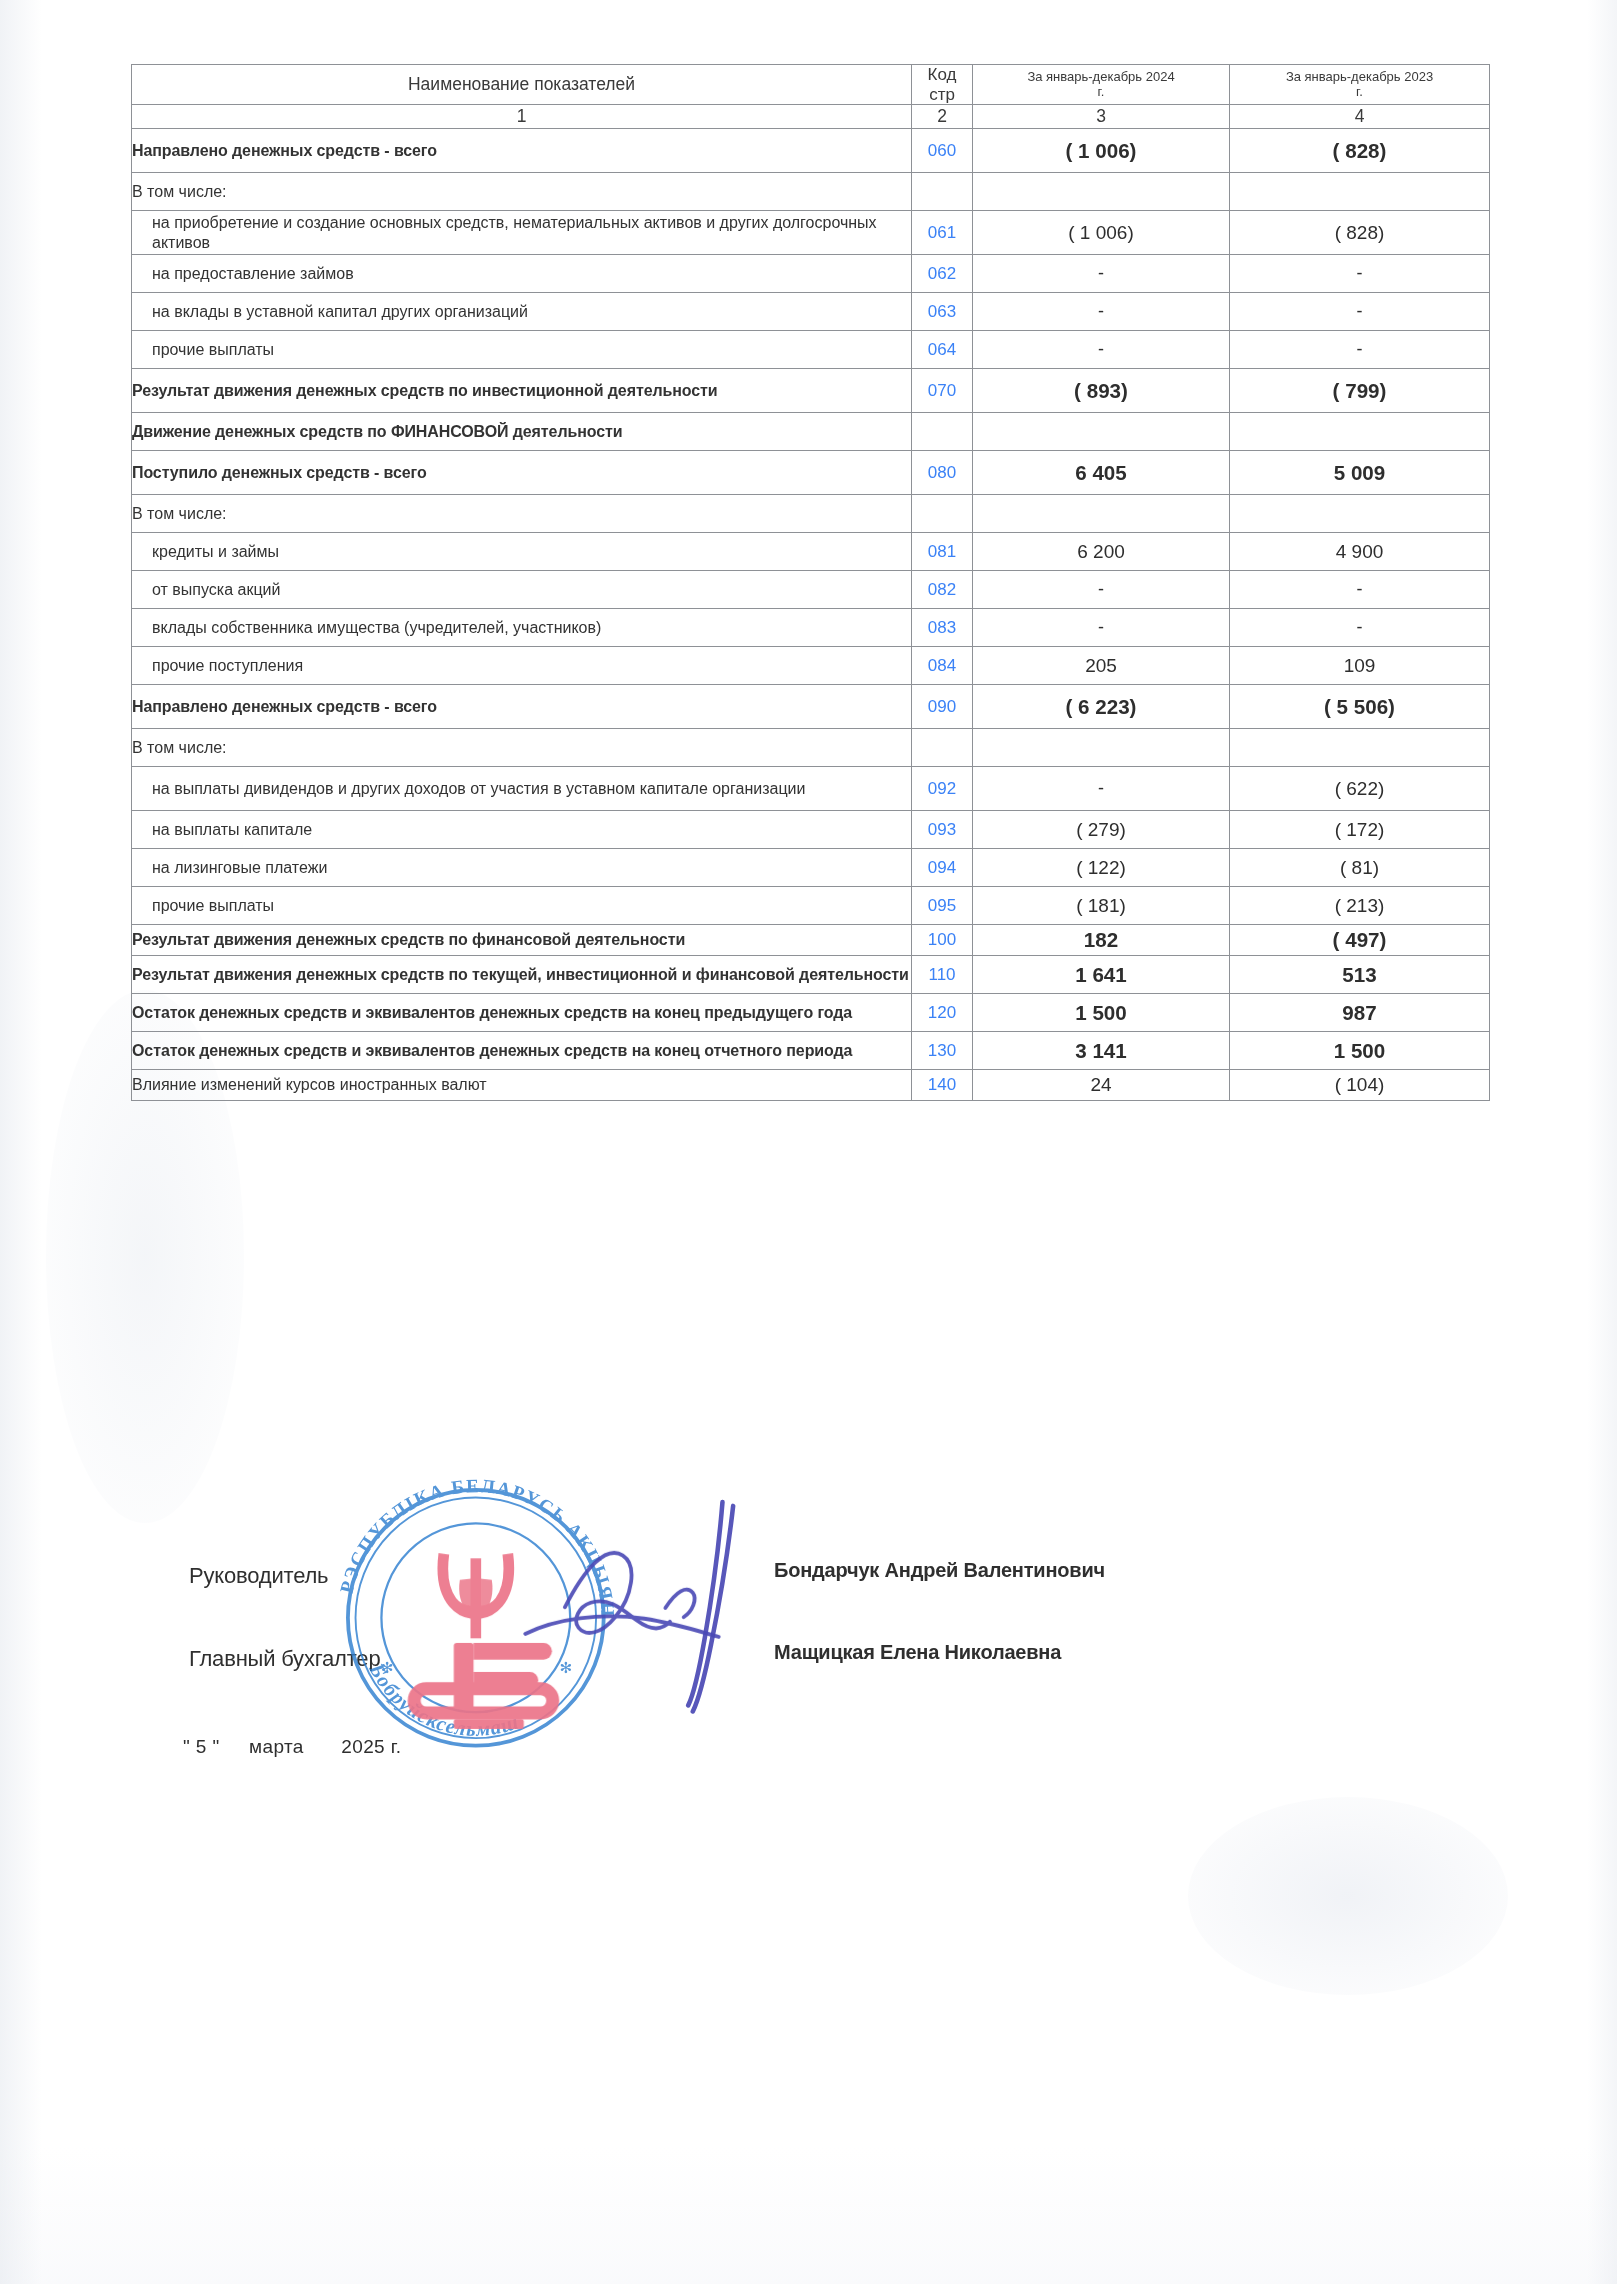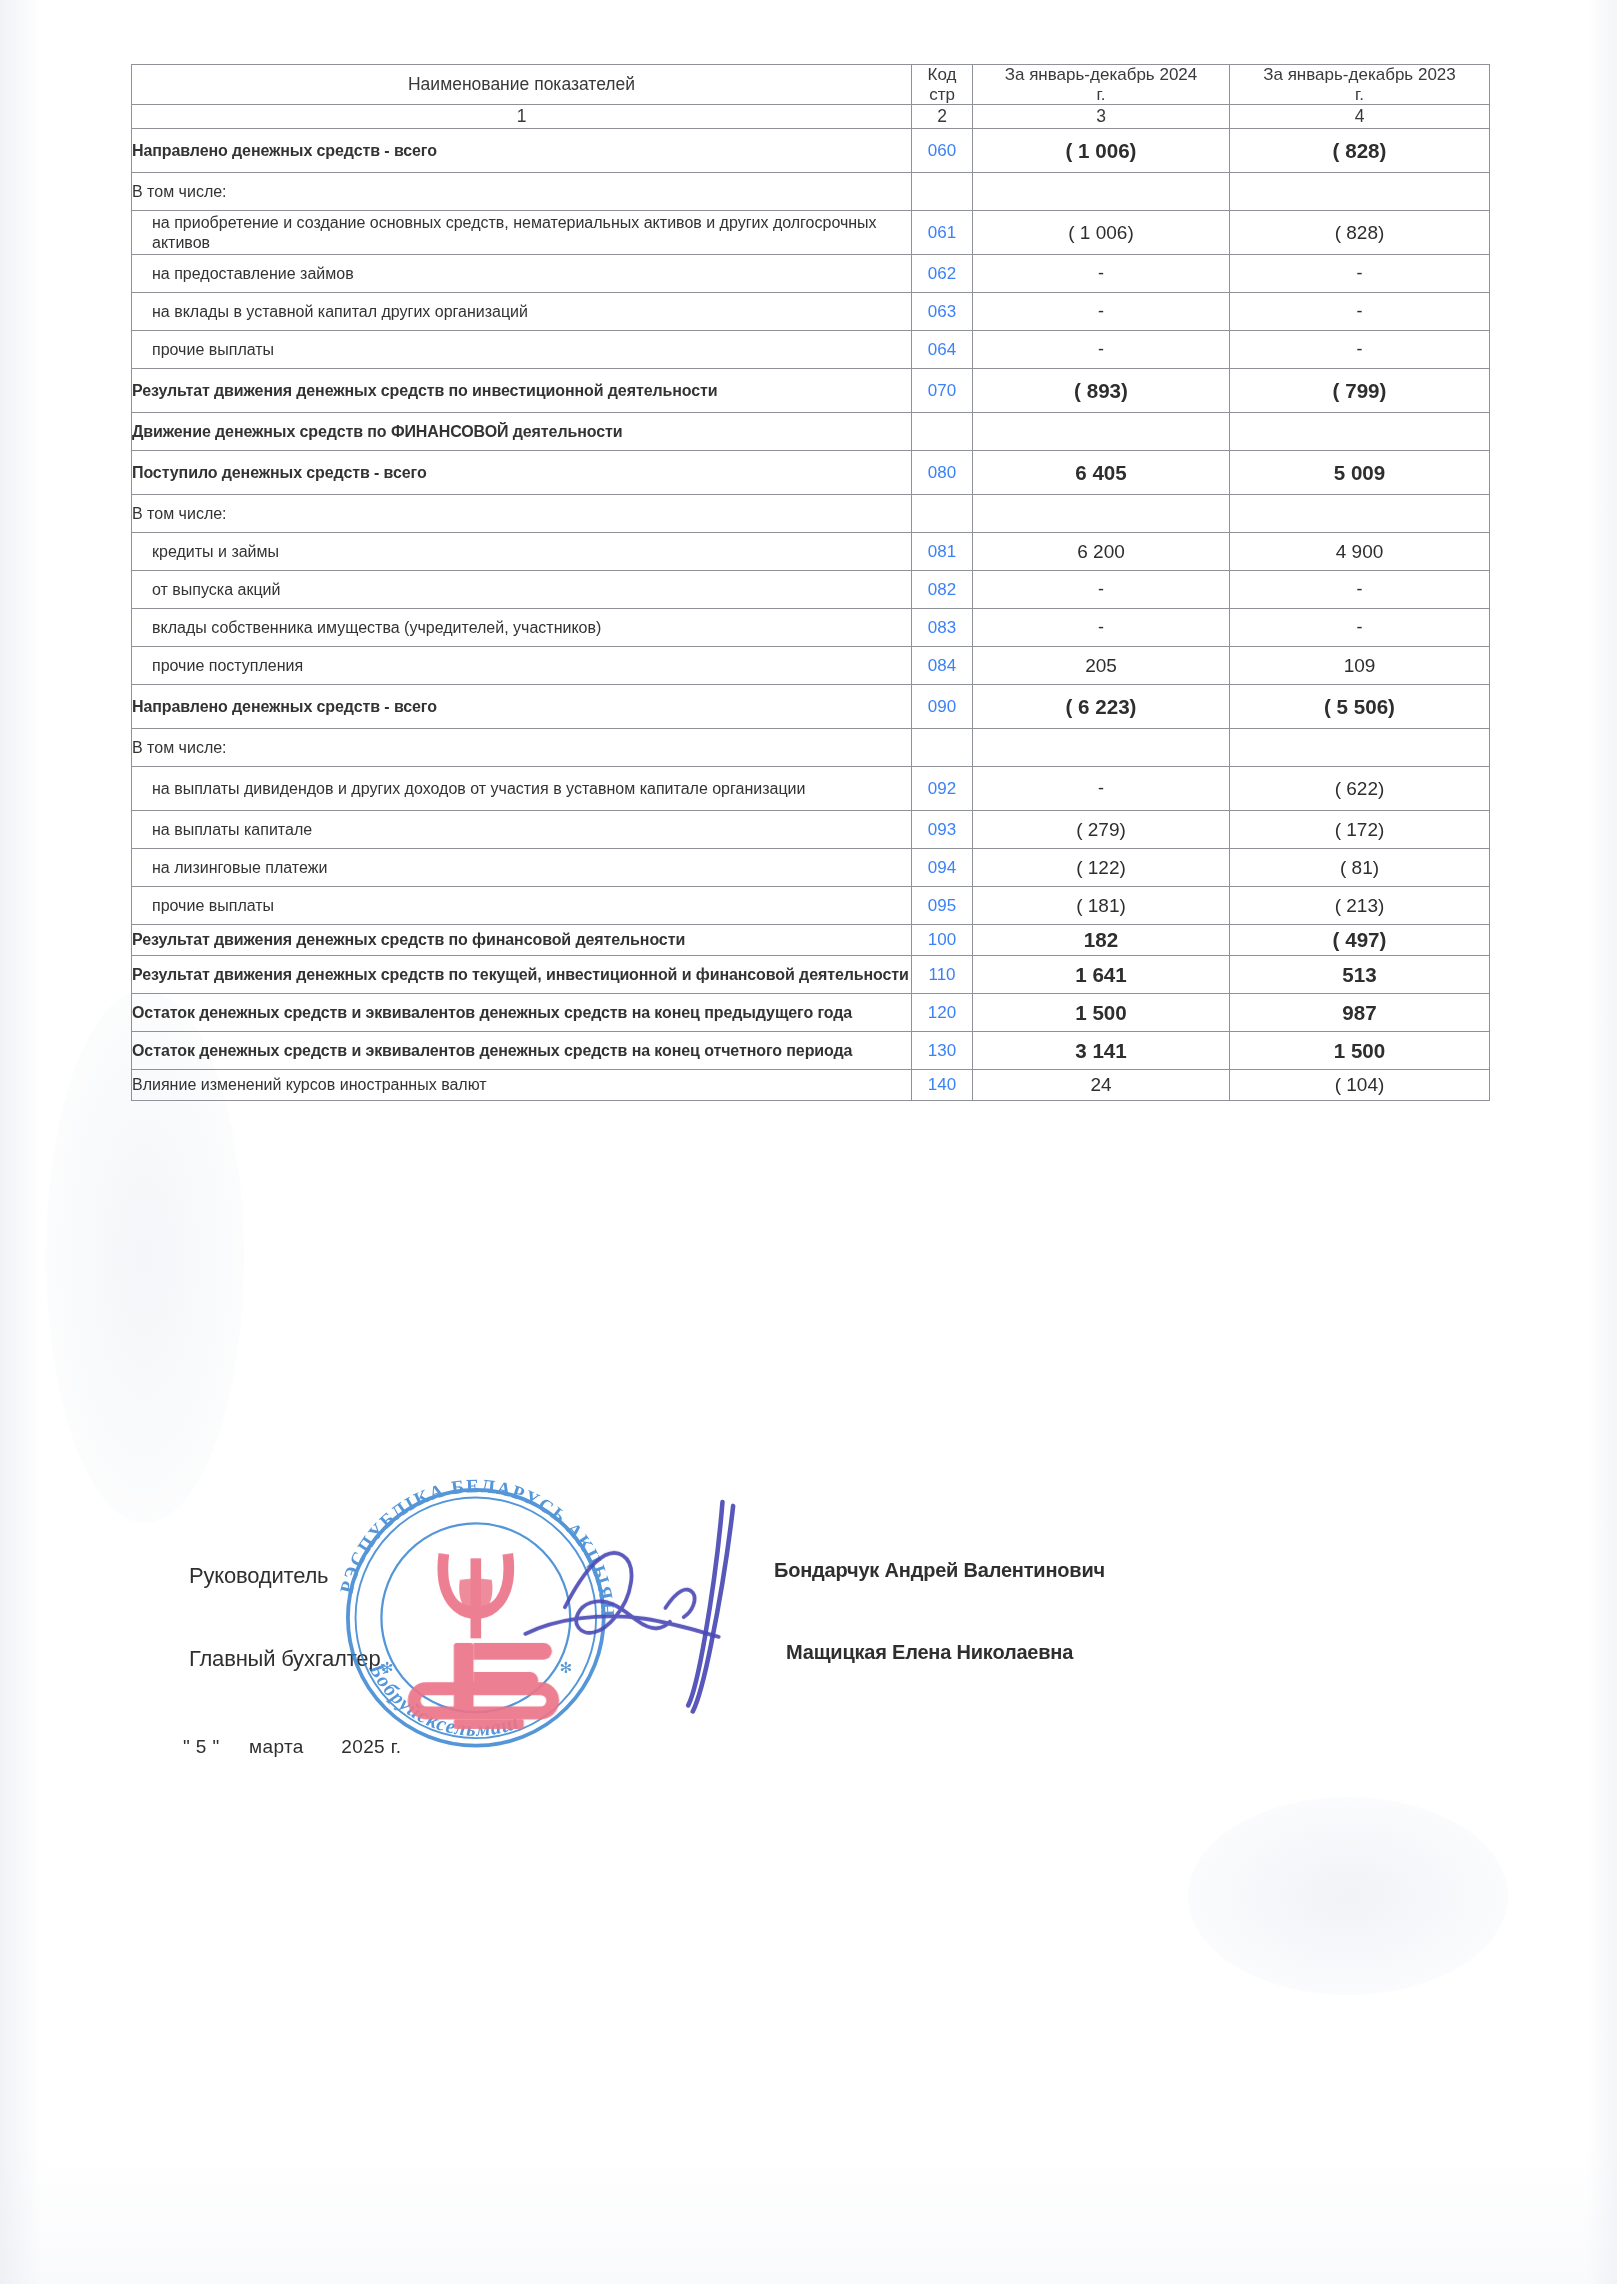--- a/index.html
+++ b/index.html
@@ -56,21 +56,21 @@
     font-weight: normal;
   }
   .hdr-name, .hdr-code, .hdr-y {
     text-align: center;
     font-size: 17.5px;
     color: #3a3a3a;
     padding: 6px 4.6px;
     line-height: 1.15;
   }
   .hdr-code { font-size: 17px; }
-  .hdr-y { font-size: 17px; }
+  .hdr-y { font-size: 13px; }
 
   .numrow td {
     text-align: center;
     font-size: 17.5px;
     color: #3a3a3a;
     height: 23px;
     padding: 1.5px 0;
   }
 
   td.name {
@@ -331,21 +331,21 @@
           <td class="val">( 104)</td>
         </tr>
       </tbody>
   </table>
 </div>
 
 <div class="signblock">
   <div class="sig-label" style="left:189px; top:59px;">Руководитель</div>
   <div class="sig-name" style="left:774px; top:55px;">Бондарчук Андрей Валентинович</div>
   <div class="sig-label" style="left:189px; top:142px;">Главный бухгалтер</div>
-  <div class="sig-name" style="left:774px; top:137px;margin-left:12px;">Мащицкая Елена Николаевна</div>
+  <div class="sig-name" style="left:774px; top:137px;">Мащицкая Елена Николаевна</div>
 
   <div class="sig-date" style="left:183px; top:232px;">
     <span>" 5 "</span>
     <span style="display:inline-block;width:18px"></span>
     <span>марта</span>
     <span style="display:inline-block;width:26px"></span>
     <span>2025 г.</span>
   </div>
 </div>
 

